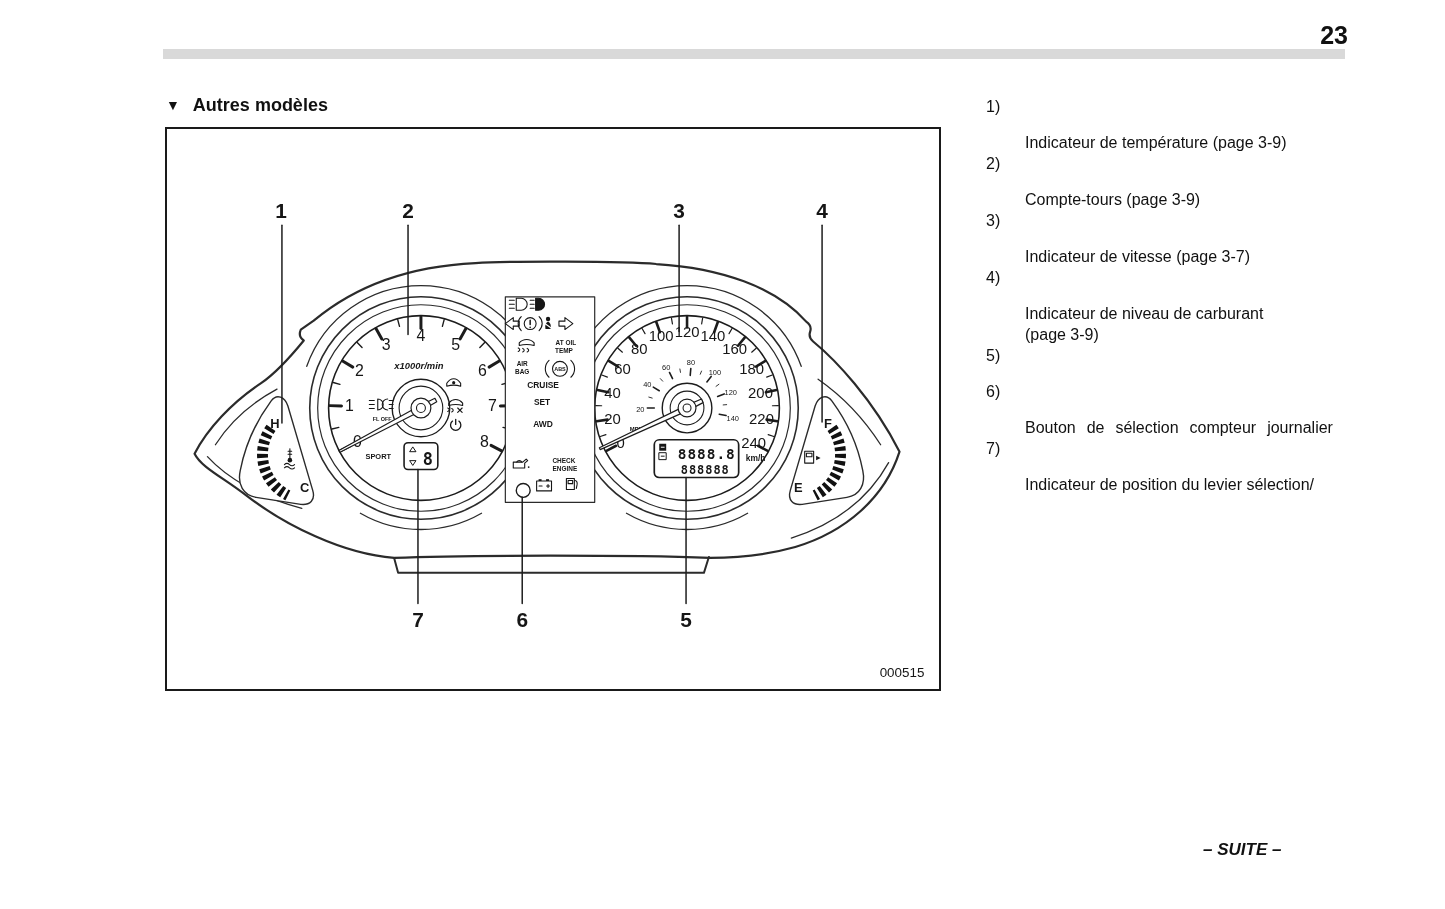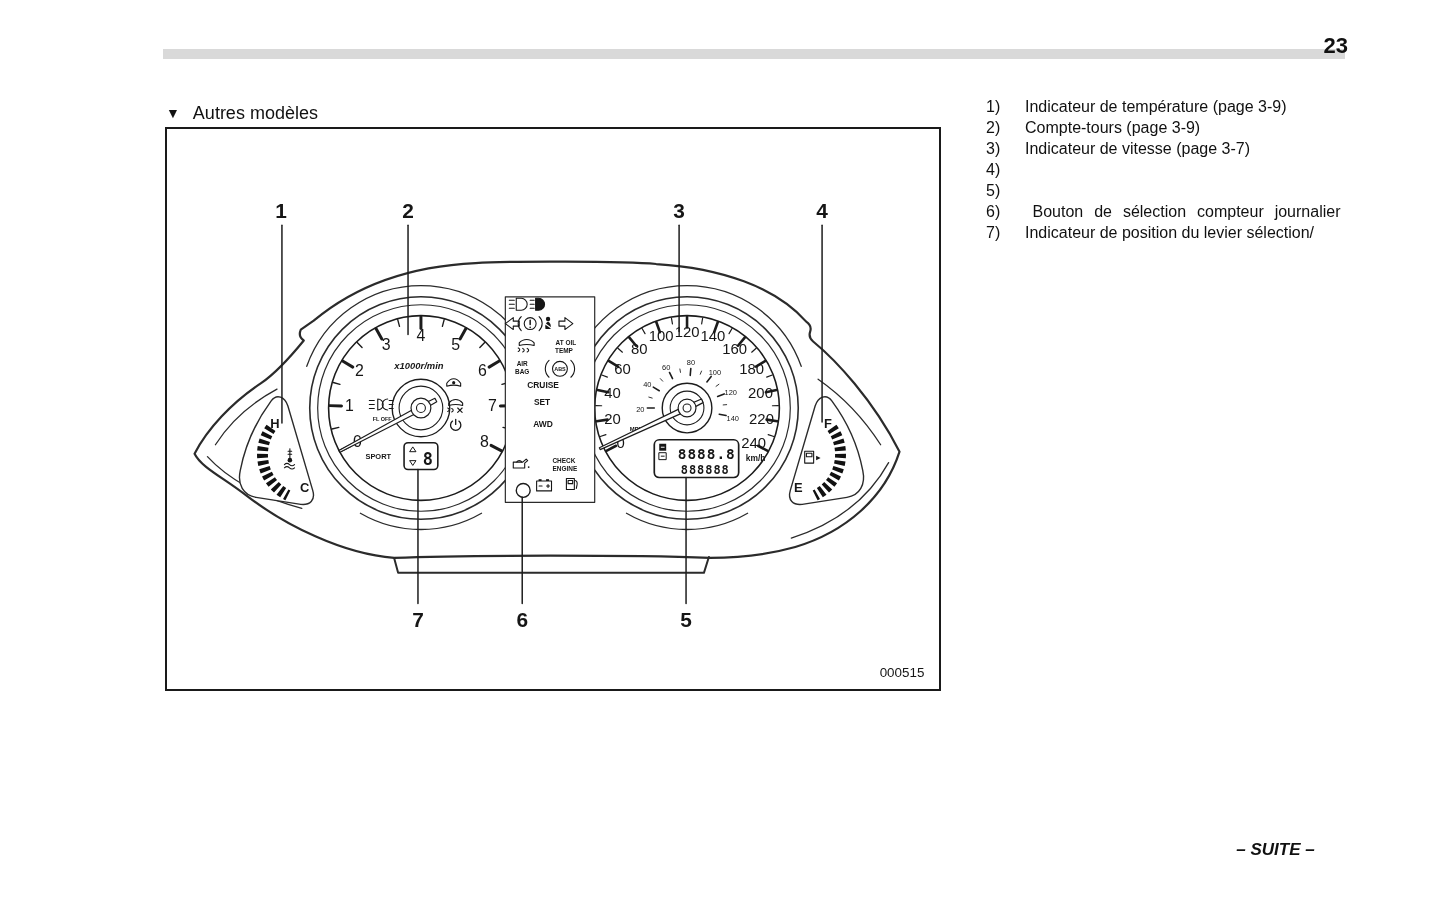--- a/index.html
+++ b/index.html
@@ -2,31 +2,31 @@
 <html><head>
 <meta charset="utf-8">
 <style>
   html,body{margin:0;padding:0;}
   body{
     width:1445px;height:909px;position:relative;background:#ffffff;
     font-family:"Liberation Sans", sans-serif;color:#111;
     -webkit-font-smoothing:antialiased;
   }
   .top-rule{position:absolute;left:163px;top:49px;width:1182px;height:10px;background:#d9d9d9;}
-  .page-number{position:absolute;left:1306px;top:33px;width:42px;text-align:right;
-    font-size:22px;font-weight:bold;letter-spacing:0px;}
-  .heading{position:absolute;left:166px;top:103px;font-size:18px;font-weight:normal;}
+  .page-number{position:absolute;left:1306px;top:21px;width:42px;text-align:right;
+    font-size:25px;font-weight:bold;letter-spacing:0px;}
+  .heading{position:absolute;left:166px;top:95px;font-size:18px;font-weight:bold;}
   .heading .tri{display:inline-block;font-size:14px;margin-right:13px;transform:translateY(-1px);}
   .figure-box{position:absolute;left:165px;top:127px;width:772px;height:560px;border:2px solid #1a1a1a;background:#fff;}
   .legend{position:absolute;left:986px;top:96px;width:362px;font-size:16px;line-height:21px;}
   .legend-item{display:flex;}
   .legend-num{width:39px;flex:none;}
-  .legend-text{width:323px;}
-  .stretch{word-spacing:6.5px;text-align:center;}
-  .suite{position:absolute;left:1203px;top:840px;width:145px;text-align:center;
+  .legend-text{width:323px;margin-top:36px;}
+  .stretch{word-spacing:6.5px;}
+  .suite{position:absolute;left:1203px;top:840px;width:145px;text-align:left;
     font-size:17px;font-weight:bold;font-style:italic;}
   svg text{font-family:"Liberation Sans", sans-serif;fill:#161616;}
   .dialnum{font-size:16px;}
   .spdnum{font-size:15px;}
   .mphnum{font-size:7.5px;}
   .seg7{font-family:"DejaVu Sans Mono", monospace;font-weight:bold;}
 </style>
 </head>
 <body>
 
@@ -367,20 +367,24 @@
       </div>
   </div>
   <div class="legend-item">
     <div class="legend-num">3)</div>
     <div class="legend-text">
         <div>Indicateur de vitesse (page 3-7)</div>
       </div>
   </div>
   <div class="legend-item">
     <div class="legend-num">4)</div>
+    <div class="legend-text">
+      <div>Indicateur de niveau de carburant</div>
+      <div>(page 3-9)</div>
+    </div>
   </div>
   <div class="legend-item">
     <div class="legend-num">5)</div>
     <div class="legend-text">
     </div>
   </div>
   <div class="legend-item">
     <div class="legend-num">6)</div>
     <div class="legend-text">
       <div class="stretch">Bouton de sélection compteur journalier</div>

